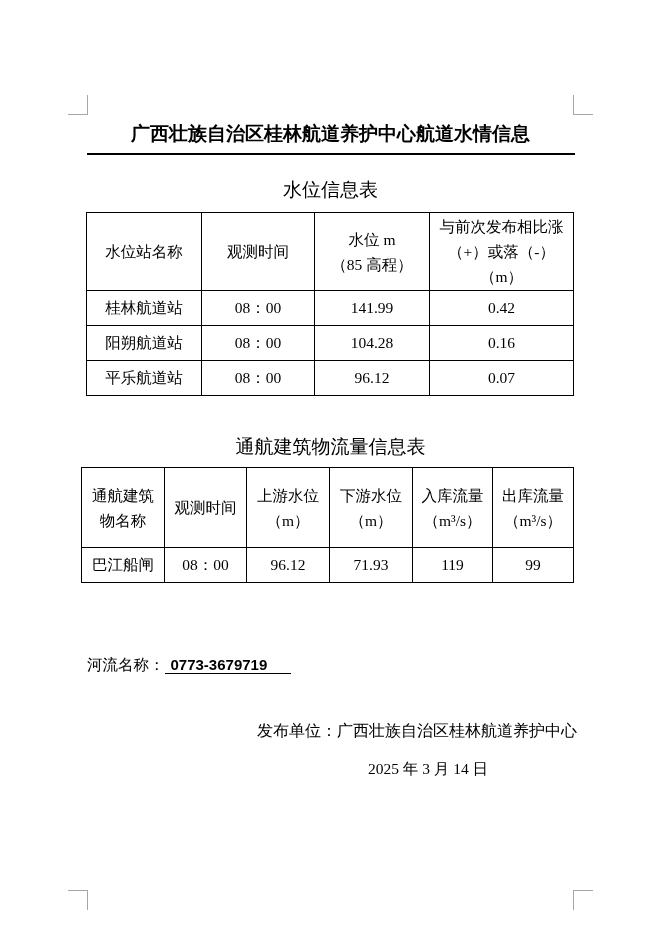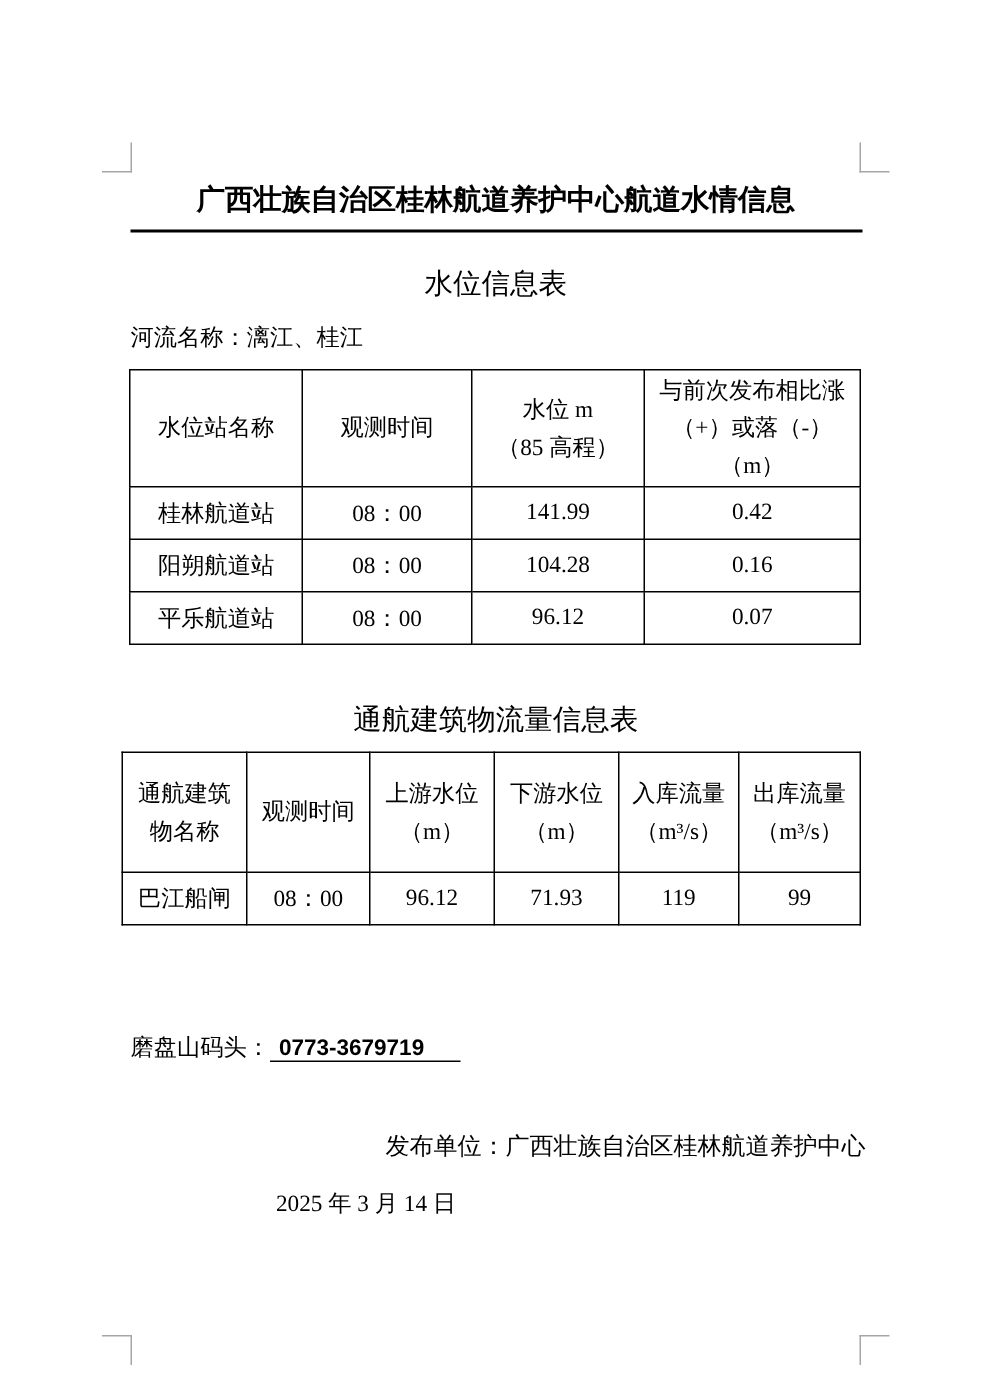--- a/index.html
+++ b/index.html
@@ -86,41 +86,40 @@
   }
   .publisher {
     margin-top: 46px;
     text-align: right;
     padding-right: 84px;
     font-size: 16px;
     line-height: 19px;
   }
   .pub-date {
     margin-top: 20px;
-    text-align: center;
+    text-align: right;
     padding-right: 173px;
     font-size: 15.5px;
     line-height: 18px;
   }
 </style>
 </head>
 <body>
 
 <div class="page">
 
   <div class="crop-mark crop-tl"></div>
   <div class="crop-mark crop-tr"></div>
   <div class="crop-mark crop-bl"></div>
   <div class="crop-mark crop-br"></div>
 
   <div class="doc-title">广西壮族自治区桂林航道养护中心航道水情信息</div>
   <div class="rule"></div>
 
   <div class="sec-title sec-title-1">水位信息表</div>
-  <div class="river-line">河流名称：漓江、桂江</div>
 
   <table class="t1">
     <colgroup>
         <col style="width:115px">
         <col style="width:113px">
         <col style="width:115px">
         <col style="width:144px">
       </colgroup>
     <thead>
       <tr>
@@ -206,19 +205,19 @@
         <td>08：00</td>
         <td>96.12</td>
         <td>71.93</td>
         <td>119</td>
         <td>99</td>
       </tr>
     </tbody>
   </table>
 
   <div class="contact">
-    <span>磨盘山码头：</span><span class="phone">0773-3679719</span>
+    <span>河流名称：</span><span class="phone">0773-3679719</span>
   </div>
 
   <div class="publisher">发布单位：广西壮族自治区桂林航道养护中心</div>
   <div class="pub-date">2025 年 3 月 14 日</div>
 
 </div>
 
 </body></html>

